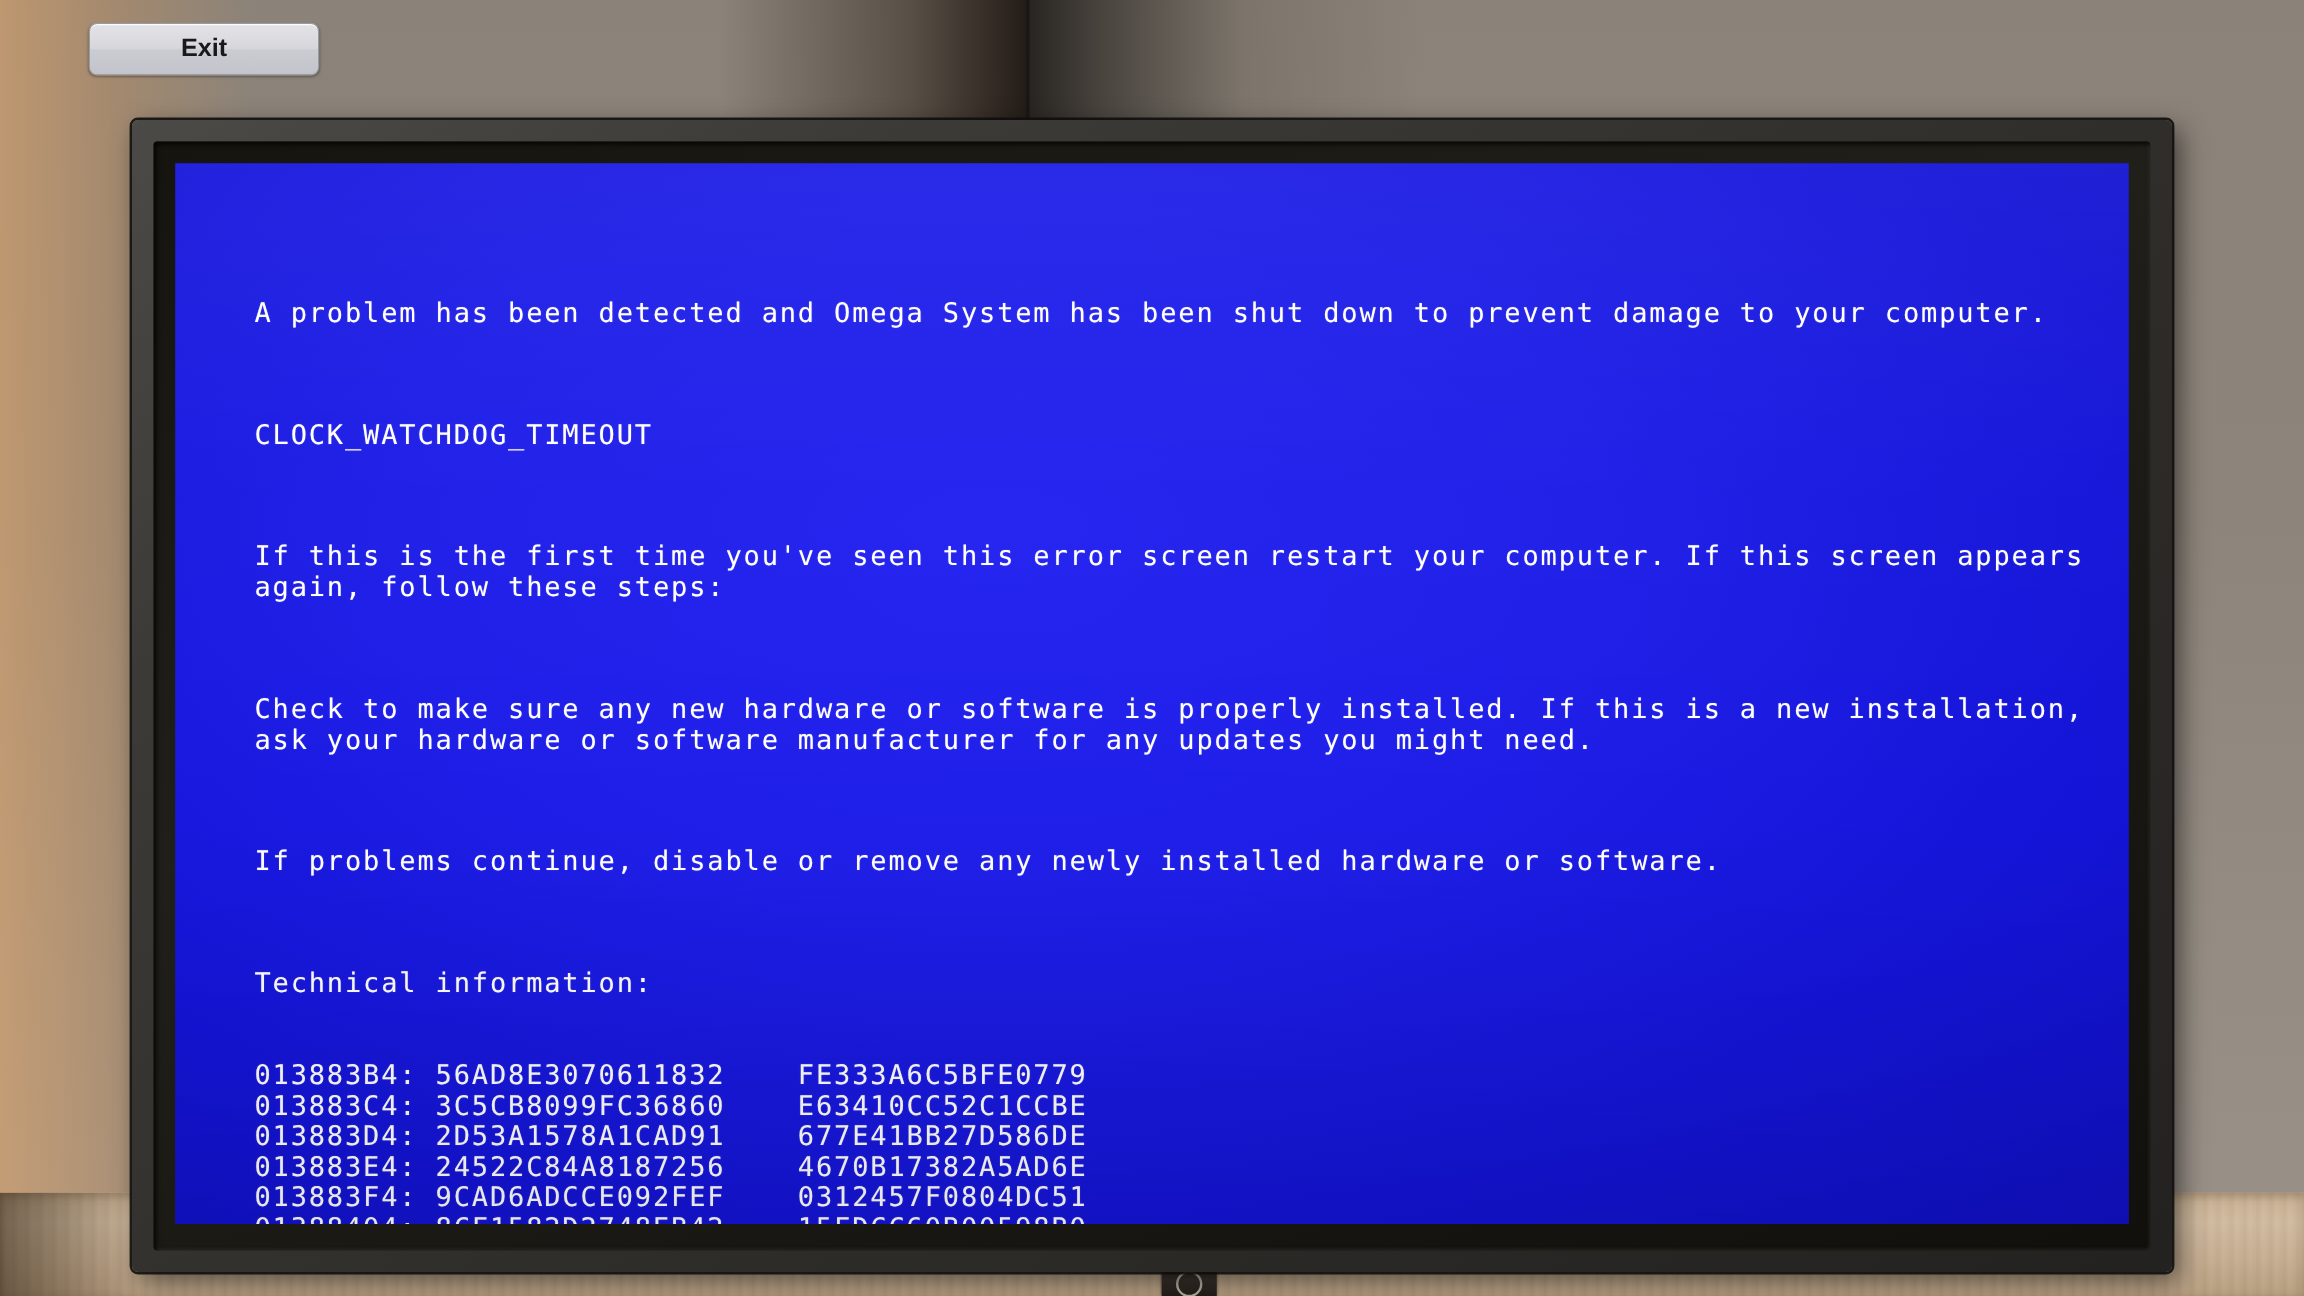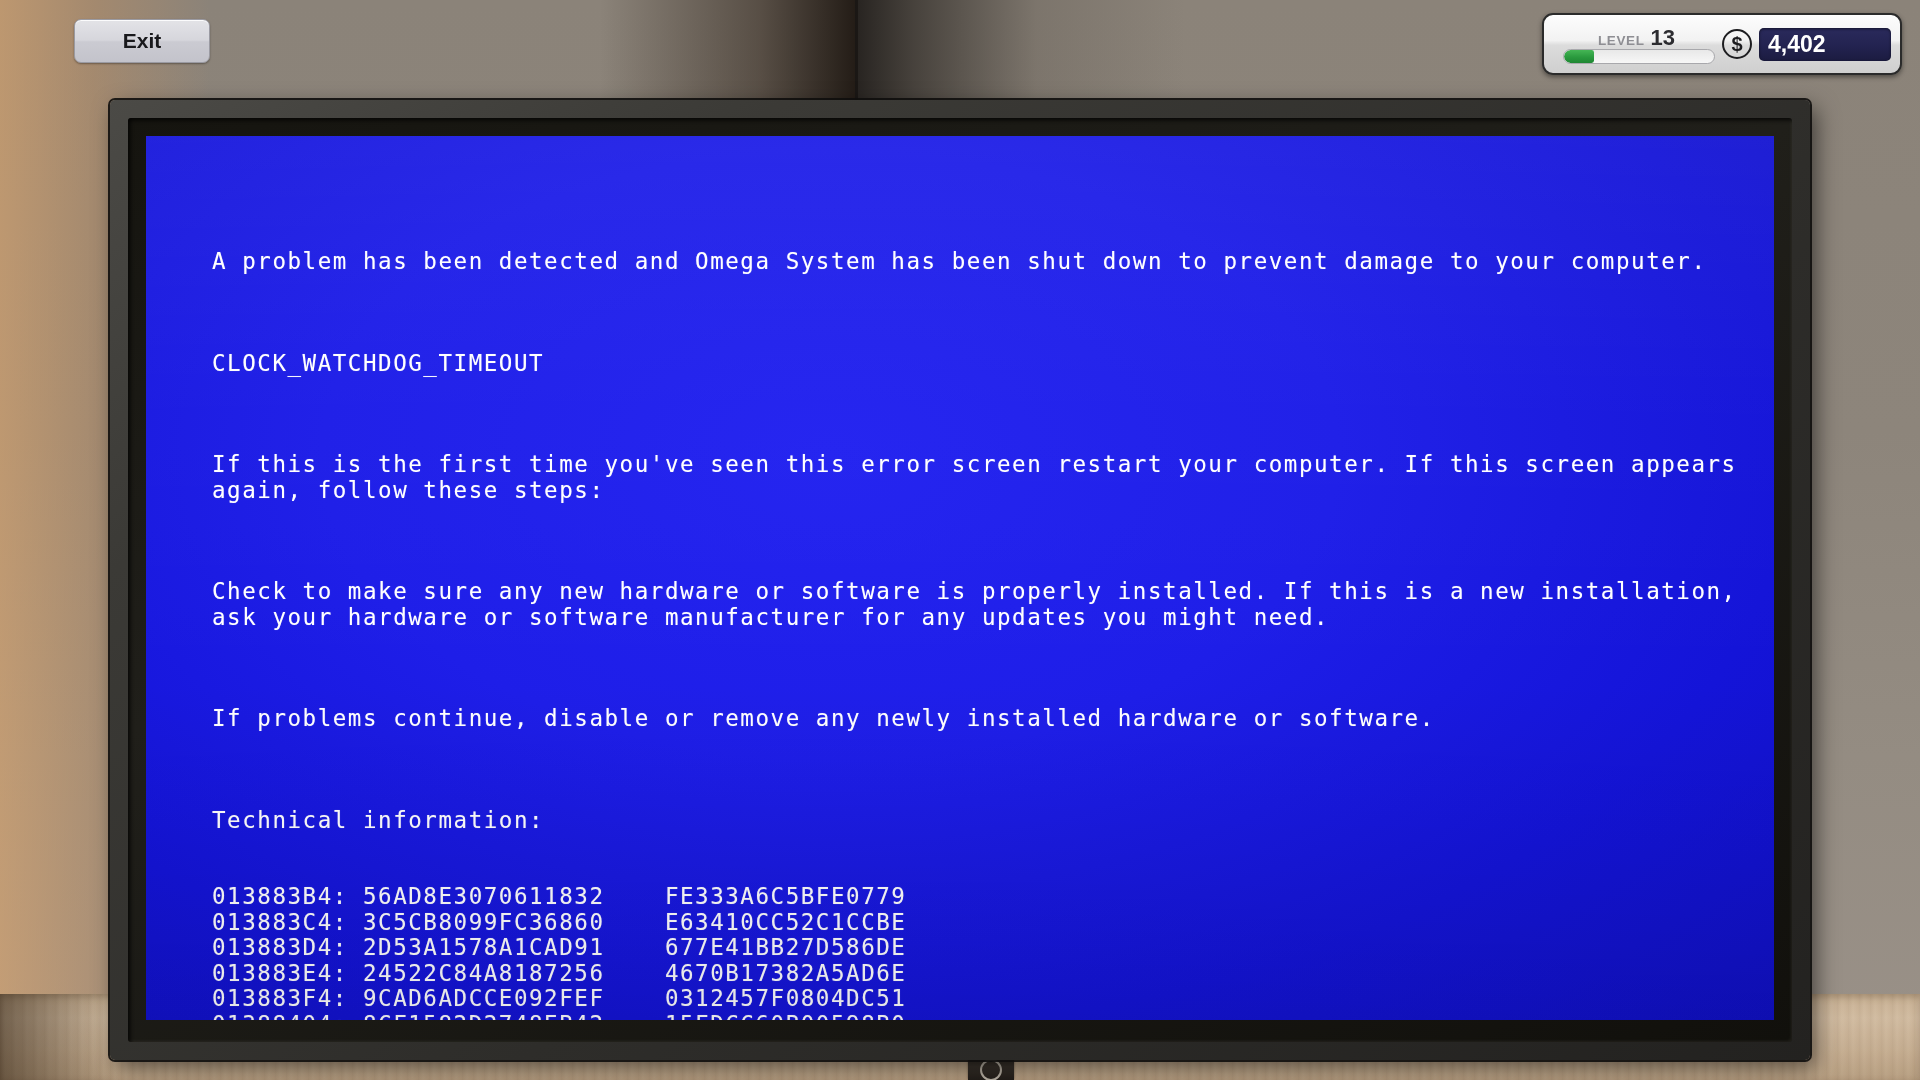--- a/index.html
+++ b/index.html
@@ -199,21 +199,21 @@
     letter-spacing: 1.55px;
     color: #ffffff;
     white-space: pre;
   }
 
   
   .exit-button {
     position: absolute;
     left: 74px;
     top: 19px;
-    width: 136px;
+    width: 192px;
     height: 44px;
     border-radius: 7px;
     background: linear-gradient(to bottom, #e3e3e7 0%, #d6d6dc 48%, #cbcbd2 52%, #c3c3cb 100%);
     border: 1px solid #9a9aa2;
     box-shadow:
       0 1px 2px rgba(0,0,0,0.35),
       inset 0 1px 0 rgba(255,255,255,0.85);
     display: flex;
     align-items: center;
     justify-content: center;
@@ -359,29 +359,14 @@
 
         <div class="screen-sheen"></div>
       </div>
     </div>
   </div>
 
   <div class="exit-button">
     <span>Exit</span>
   </div>
 
-  <div class="hud">
-    <div class="hud-level-block">
-      <div class="hud-level-text">
-        <span class="hud-level-label">LEVEL</span>
-        <span class="hud-level-value">13</span>
-      </div>
-      <div class="xp-bar">
-        <div class="xp-fill" style="width: 20%;"></div>
-      </div>
-    </div>
-    <div class="hud-money-block">
-      <div class="money-icon">$</div>
-      <div class="money-value">4,402</div>
-    </div>
-  </div>
 
 </div>
 
 </body></html>

